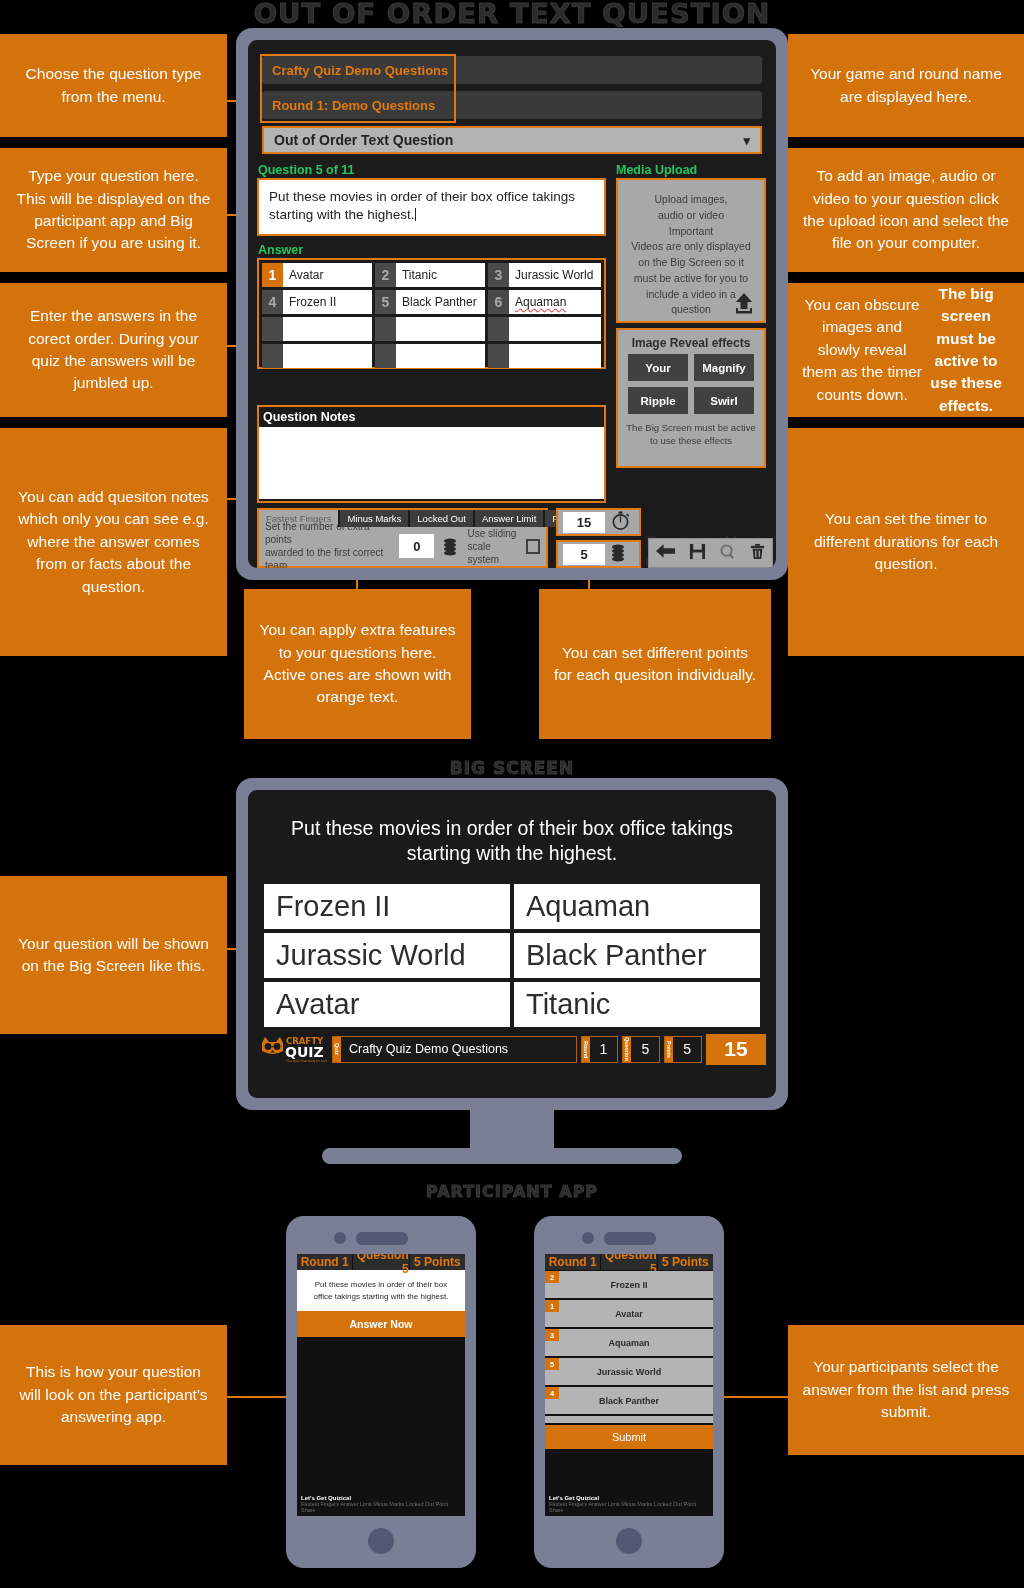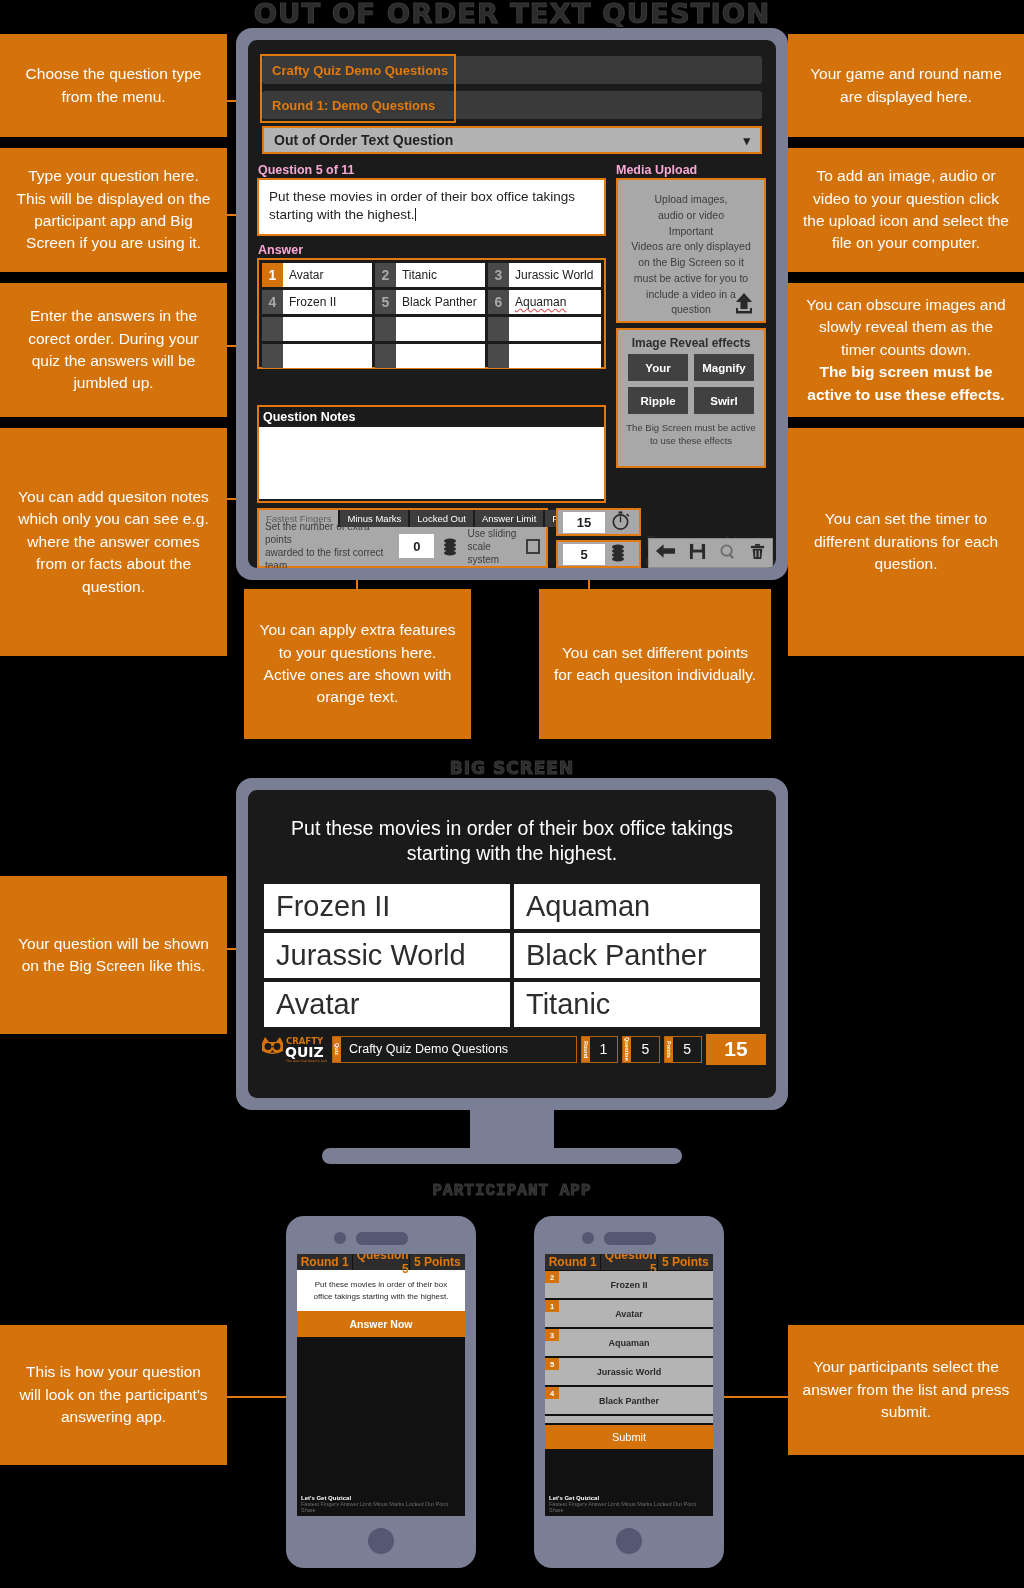--- a/index.html
+++ b/index.html
@@ -18,21 +18,21 @@
     text-align: center;
     font-family: "DejaVu Sans", sans-serif;
     font-weight: bold;
     color: #2b2b2b;
     letter-spacing: 1px;
     -webkit-text-stroke: 1px #3a3a3a;
     text-transform: uppercase;
   }
   #title-main { top: -2px; left: 0; font-size: 27px; transform: scaleX(1.02); }
   #title-big  { top: 758px; left: 0; font-size: 17px; }
-  #title-part { top: 1182px; left: 0; font-size: 16px; font-family: Liberation Mono, monospace; }
+  #title-part { top: 1182px; left: 0; font-size: 16px; }
 
   
   .callout {
     position: absolute;
     background: #d4730c;
     color: #fff;
     display: flex;
     align-items: center;
     justify-content: center;
     text-align: center;
@@ -80,21 +80,21 @@
 
   .type-select {
     position: absolute;
     background: #b3b3b3;
     border: 2.5px solid #e2790d;
     display: flex; align-items: center; justify-content: space-between;
     padding: 0 10px;
     font-weight: bold; font-size: 14px; color: #222;
   }
 
-  .lbl-white { position: absolute; color: #f9a8d4; font-weight: bold; font-size: 12.5px; }
+  .lbl-white { position: absolute; color: #22c55e; font-weight: bold; font-size: 12.5px; }
 
   .q-textarea {
     position: absolute;
     background: #fff;
     border: 2.5px solid #e2790d;
     padding: 8px 10px;
     font-size: 13.5px; color: #222; line-height: 1.35;
   }
   .caret { display:inline-block; width:1px; height:13px; background:#222; vertical-align:-2px; }
 
@@ -235,21 +235,21 @@
 
   <div class="callout" style="left:0;top:1325px;width:227px;height:140px;">This is how your question will look on the participant's answering app.</div>
   <div class="connector" style="left:227px;top:1396px;width:65px;height:2px;"></div>
 
   <div class="callout" style="left:788px;top:34px;width:236px;height:103px;">Your game and round name are displayed here.</div>
   <div class="connector" style="left:455px;top:104px;width:333px;height:2px;"></div>
 
   <div class="callout" style="left:788px;top:148px;width:236px;height:124px;">To add an image, audio or video to your question click the upload icon and select the file on your computer.</div>
   <div class="connector" style="left:758px;top:210px;width:30px;height:2px;"></div>
 
-  <div class="callout" style="left:788px;top:283px;width:236px;height:134px;flex-direction:column;">
+  <div class="callout" style="left:788px;top:283px;width:236px;height:134px;flex-direction:row;">
     <span>You can obscure images and slowly reveal them as the timer counts down.</span>
     <span style="font-weight:bold;">The big screen must be active to use these effects.</span>
   </div>
   <div class="connector" style="left:758px;top:400px;width:30px;height:2px;"></div>
 
   <div class="callout" style="left:788px;top:428px;width:236px;height:228px;">You can set the timer to different durations for each question.</div>
   <div class="connector" style="left:758px;top:520px;width:30px;height:2px;"></div>
 
   <div class="callout" style="left:788px;top:1325px;width:236px;height:130px;">Your participants select the answer from the list and press submit.</div>
   <div class="connector" style="left:722px;top:1396px;width:66px;height:2px;"></div>

